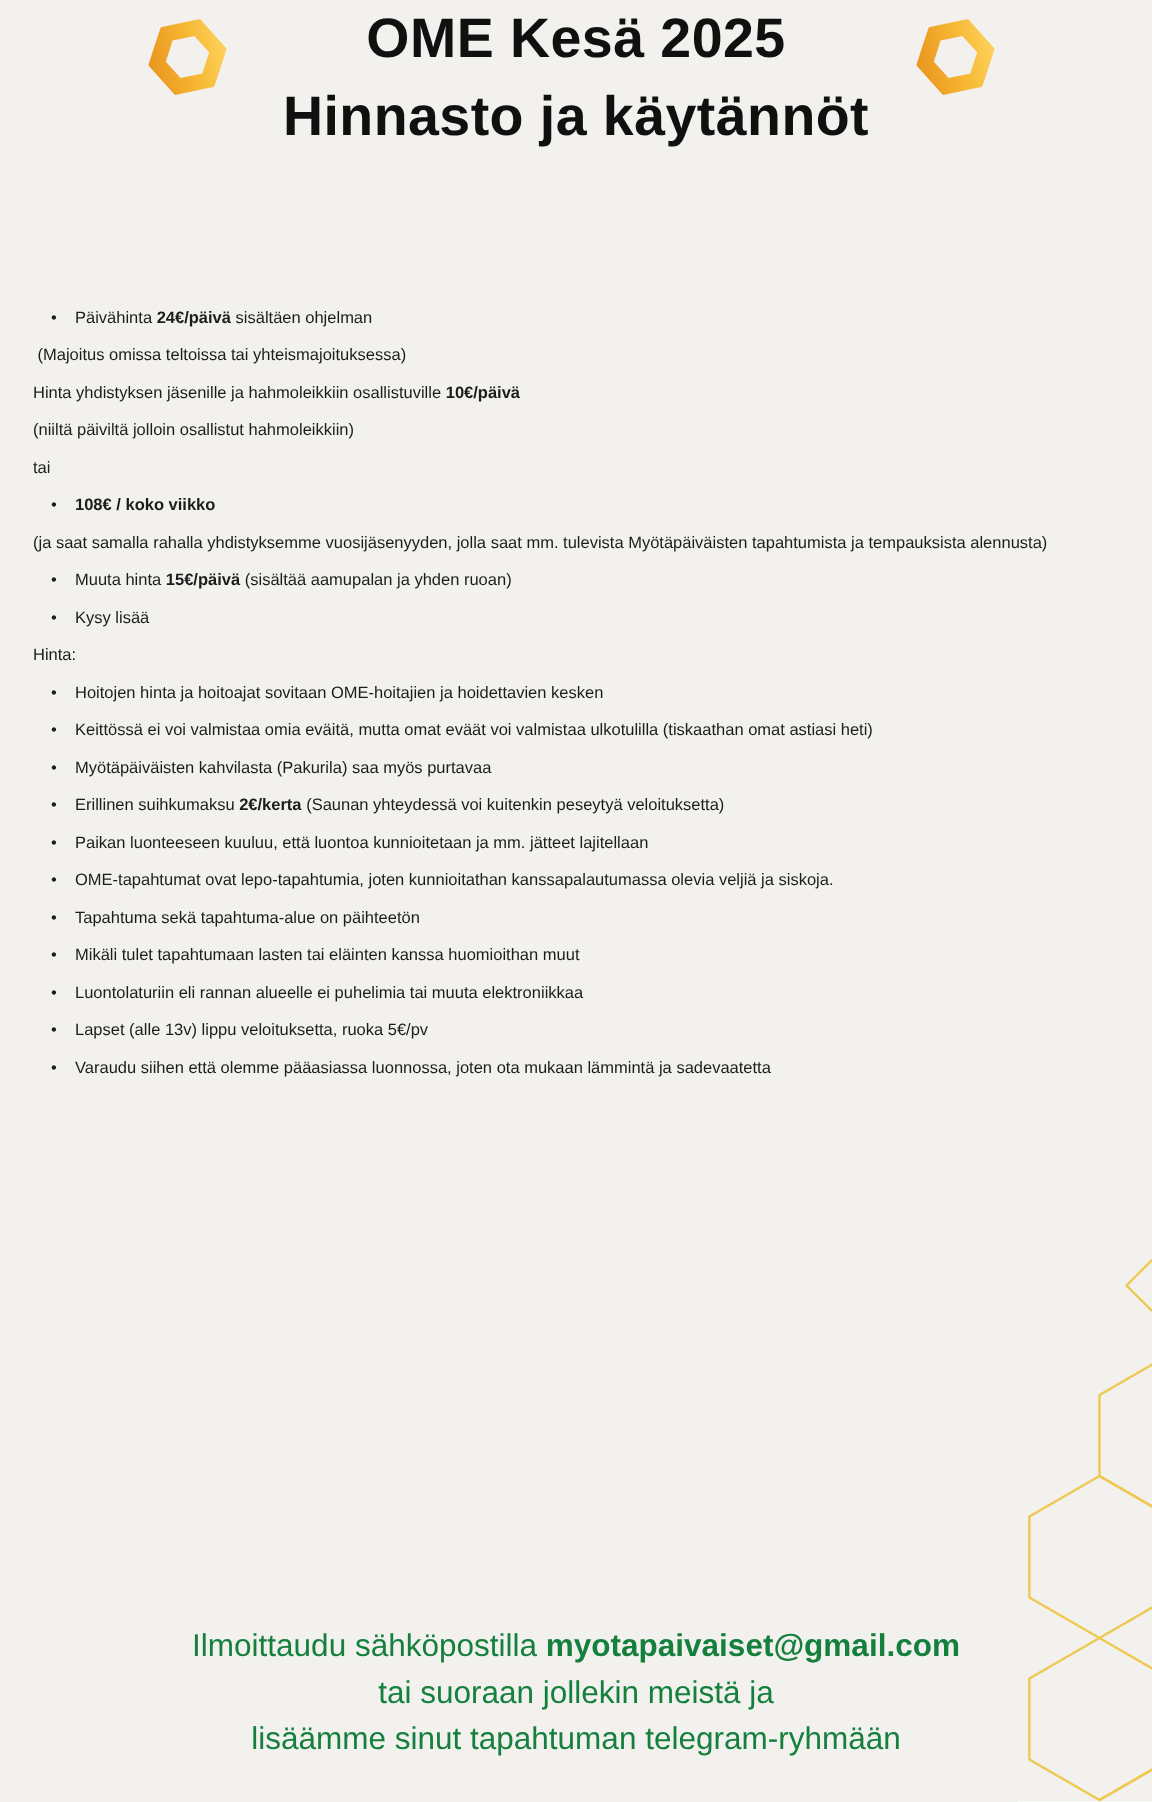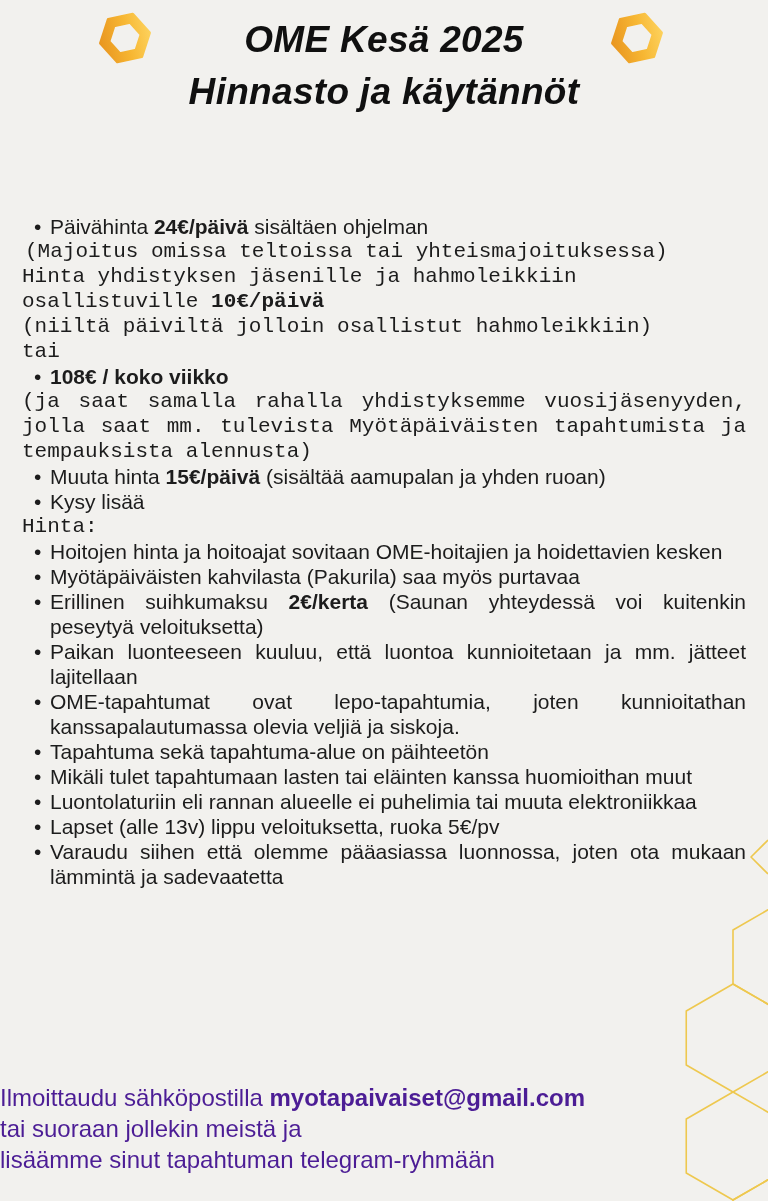--- a/index.html
+++ b/index.html
@@ -6,46 +6,46 @@
   html, body { background: #ffffff; }
   .page {
     position: relative;
     width: 768px;
     height: 1201px;
     background: #f2f1ee;
     color: #1c1c1c;
     font-family: "Liberation Sans", "DejaVu Sans", sans-serif;
     overflow: hidden;
   }
-  .header { position: relative; padding-top: 14px; text-align: center; font-style: italic; }
+  .header { position: relative; text-align: center; }
   .title { font-size: 37px; line-height: 52px; font-weight: 700; color: #101010; letter-spacing: 0.3px; }
   .title span { display: block; }
   .hex-icon { position: absolute; top: 10px; width: 62px; height: 56px; }
   .hex-icon.left { left: 94px; }
   .hex-icon.right { right: 100px; }
 
-  .content { margin: 96px 22px 0 22px; font-size: 21px; line-height: 25px; }
-  .content p { margin: 0; font-family: Liberation Mono, monospace; }
+  .content { margin: 96px 22px 0 22px; font-size: 11px; line-height: 25px; }
+  .content p { margin: 0; }
   .mt23 { margin-top: 23px; }
   .mt26 { margin-top: 26px; }
   .mt22 { margin-top: 22px; }
   .indent-sm { padding-left: 3px; }
   .justify { text-align: justify; }
   b { font-weight: 700; }
 
   ul.blist { list-style: none; margin: 0; padding: 0; }
   ul.blist > li { position: relative; padding-left: 28px; }
   ul.blist > li::before { content: "\2022"; position: absolute; left: 12px; top: 0; }
   ul.justify > li { text-align: justify; }
 
   .block-line { display: block; }
 
   .footer {
     position: absolute; left: 0; right: 0; top: 1082px;
-    text-align: left; font-size: 24px; line-height: 31px; color: #4c1d95;
+    text-align: center; font-size: 21px; line-height: 31px; color: #15803d;
   }
   .footer span { display: block; }
   .footer .inline { display: inline; }
 
   .deco-hexagons { position: absolute; top: 830px; right: 0; pointer-events: none; }
 </style>
 </head>
 <body>
 
 <div class="page">
@@ -110,20 +110,21 @@
       <li><span>Muuta hinta </span><b>15€/päivä</b><span> (sisältää aamupalan ja yhden ruoan)</span></li>
     </ul>
 
     <ul class="blist">
       <li>Kysy lisää</li>
     </ul>
 
     <p class="mt26">Hinta:</p>
     <ul class="blist justify">
       <li>Hoitojen hinta ja hoitoajat sovitaan OME-hoitajien ja hoidettavien kesken</li>
+      <li>Keittössä ei voi valmistaa omia eväitä, mutta omat eväät voi valmistaa ulkotulilla (tiskaathan omat astiasi heti)</li>
       <li>Myötäpäiväisten kahvilasta (Pakurila) saa myös purtavaa</li>
       <li><span>Erillinen suihkumaksu </span><b>2€/kerta</b><span> (Saunan yhteydessä voi kuitenkin peseytyä veloituksetta)</span></li>
       <li>Paikan luonteeseen kuuluu, että luontoa kunnioitetaan ja mm. jätteet lajitellaan</li>
       <li>OME-tapahtumat ovat lepo-tapahtumia, joten kunnioitathan kanssapalautumassa olevia veljiä ja siskoja.</li>
       <li>Tapahtuma sekä tapahtuma-alue on päihteetön</li>
       <li>Mikäli tulet tapahtumaan lasten tai eläinten kanssa huomioithan muut</li>
       <li>Luontolaturiin eli rannan alueelle ei puhelimia tai muuta elektroniikkaa</li>
       <li>Lapset (alle 13v) lippu veloituksetta, ruoka 5€/pv</li>
       <li>Varaudu siihen että olemme pääasiassa luonnossa, joten ota mukaan lämmintä ja sadevaatetta</li>
     </ul>

